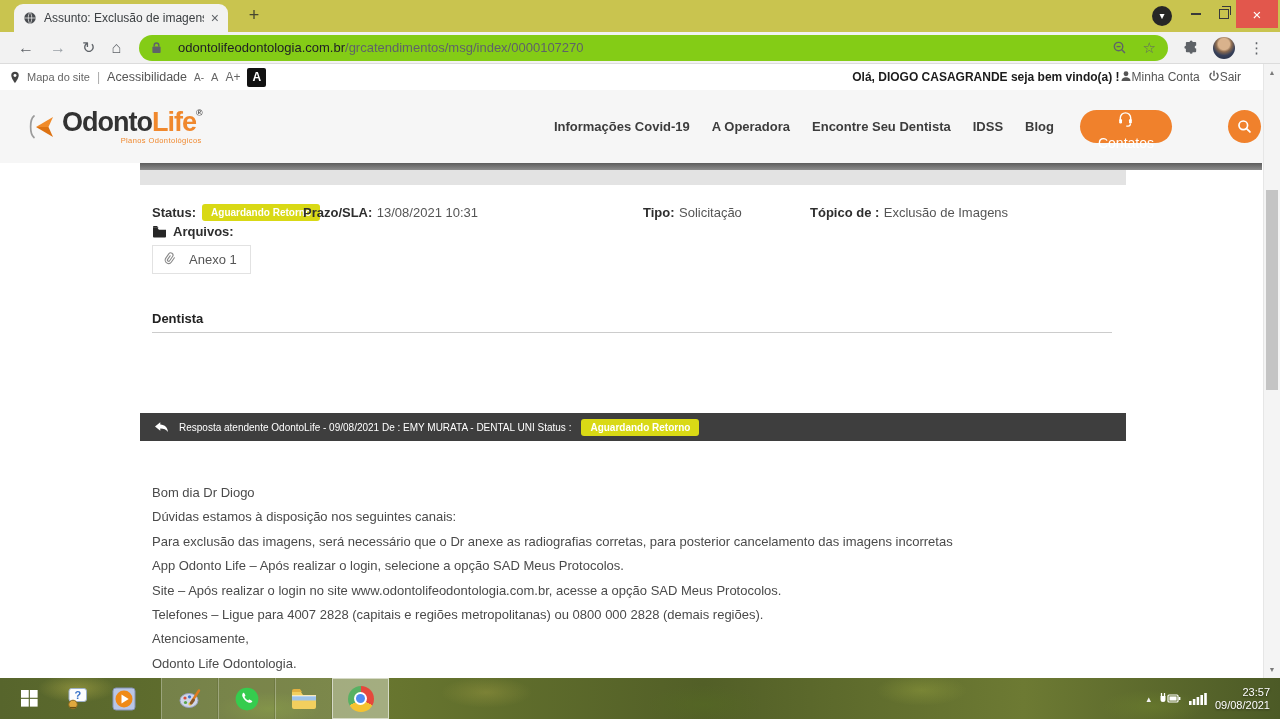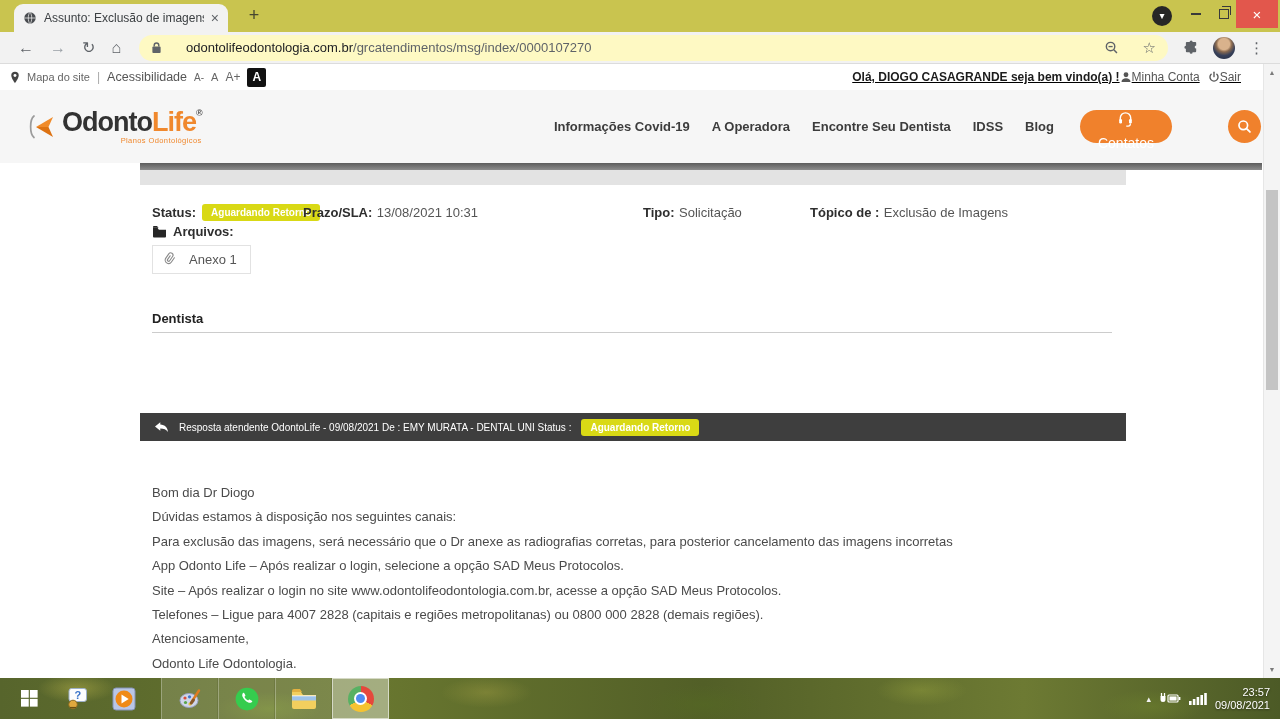--- a/index.html
+++ b/index.html
@@ -23,22 +23,22 @@
   .restbox{position:relative;width:8px;height:8px;border:1.4px solid #3a3a3a;background:transparent;}
   .restbox:before{content:'';position:absolute;top:-4px;left:2px;width:8px;height:8px;
     border:1.4px solid #3a3a3a;border-bottom:none;border-left:none;}
   .wbtn.close{left:1236px;width:42px;background:#e2574c;color:#fff;font-size:15px;}
 
   
   .addrbar{position:absolute;top:32px;left:0;right:0;height:32px;background:#f2f2f2;
     border-bottom:1px solid #dcdcdc;display:flex;align-items:center;box-sizing:border-box;padding:0 10px;}
   .navico{font-size:16px;color:#5f6368;margin:0 8px;line-height:16px;}
   .navico.fwd{color:#9aa0a6;}
-  .omnibox{flex:1;height:26px;margin:0 10px;background:#fef9c3;border-radius:13px;
-    display:flex;align-items:center;padding:0 12px;gap:24px;box-sizing:border-box;text-align:center;}
+  .omnibox{flex:1;height:26px;margin:0 10px;background:#84cc16;border-radius:13px;
+    display:flex;align-items:center;padding:0 12px;gap:16px;box-sizing:border-box;text-align:center;}
   .url{font-size:13px;white-space:nowrap;}
   .url-domain{color:#202124;}
   .url-path{color:#5f6368;}
   .ob-spacer{flex:1;}
   .star{font-size:15px;color:#5f6368;}
   .avatar{width:22px;height:22px;border-radius:50%;margin:0 8px;
     background:radial-gradient(circle at 50% 32%,#d9b28c 0 30%,#8a6a4f 42%,#38415a 62%,#20283c 100%);}
   .kebab{font-size:15px;color:#5f6368;margin:0 6px;}
 
   
@@ -47,21 +47,21 @@
   .site-topbar{position:absolute;top:0;left:0;right:17px;height:26px;background:#fff;
     display:flex;align-items:center;padding:0 10px;box-sizing:border-box;gap:7px;}
   .tb-txt{font-size:11px;color:#666;}
   .tb-acc{font-size:12.5px;color:#555;}
   .tb-sep{color:#aaa;font-size:12px;}
   .tb-a{font-size:10px;color:#666;}
   .tb-a2{font-size:11px;color:#666;}
   .tb-a3{font-size:12px;color:#666;}
   .tb-abox{width:19px;height:19px;background:#111;color:#fff;font-size:12px;font-weight:bold;
     display:flex;align-items:center;justify-content:center;border-radius:2px;}
-  .tb-right{margin-left:auto;display:flex;align-items:center;padding-right:12px;text-decoration:underline;}
+  .tb-right{margin-left:auto;display:flex;align-items:flex-start;padding-right:12px;}
   .tb-welcome{font-size:12px;font-weight:bold;color:#1c1c1c;}
   .tb-link{font-size:12px;color:#555;}
 
   .site-header{position:absolute;top:26px;left:0;right:0;height:73px;background:#f6f6f6;
     display:flex;align-items:center;padding:0 19px 0 26px;box-sizing:border-box;}
   .logo{display:flex;align-items:center;gap:4px;}
   .logo-text-wrap{line-height:1;}
   .logo-main{font-size:27px;font-weight:bold;letter-spacing:-1px;color:#323232;}
   .logo-life{color:#f0882d;font-weight:600;}
   .logo-reg{font-size:9px;color:#555;vertical-align:top;}

